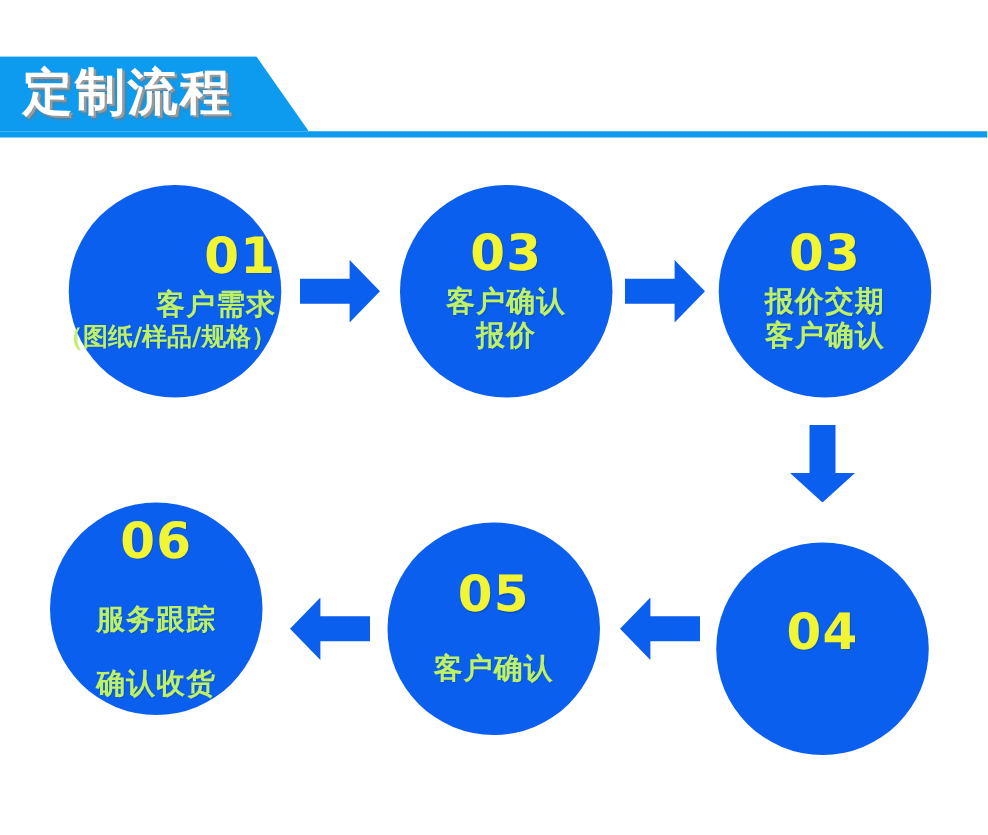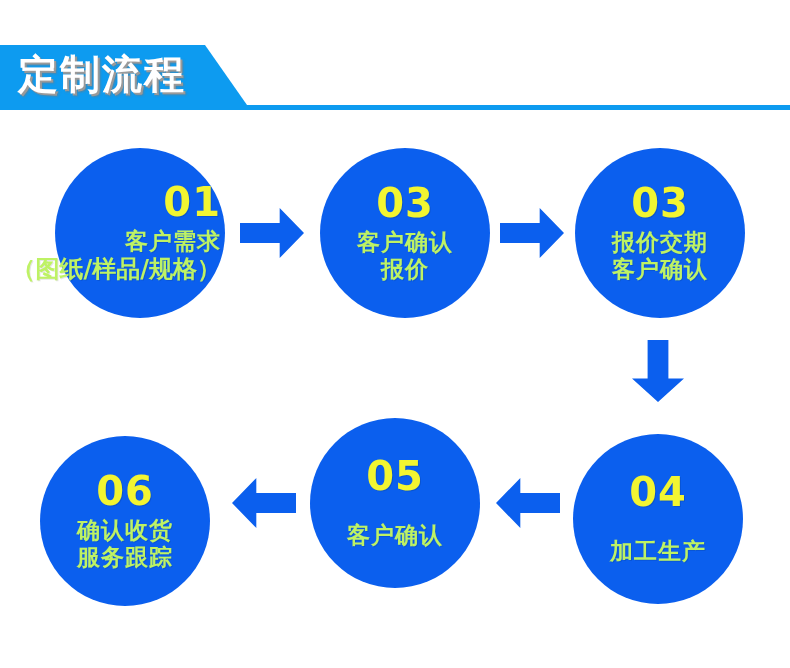--- a/index.html
+++ b/index.html
@@ -84,32 +84,32 @@
   .circle .lbl {
     font-size: 23px;
     font-weight: bold;
     color: #bef264;
     line-height: 1.18;
     letter-spacing: 1px;
     white-space: nowrap;
     text-shadow: 1px 1px 0 rgba(0,0,0,.10);
   }
   .circle .lbl.small {
-    font-size: 24px;
+    font-size: 20px;
     letter-spacing: 0;
   }
   .circle.single .num { margin-bottom: 26px; }
 
   
   #circle-01 { left: 55px;  top: 148px; align-items: flex-end; }
   #circle-02 { left: 320px; top: 148px; }
   #circle-03 { left: 575px; top: 148px; }
   #circle-04 { left: 573px; top: 434px; }
   #circle-05 { left: 310px; top: 418px; }
-  #circle-06 { left: 40px;  top: 436px; }
+  #circle-06 { left: 40px;  top: 402px; gap: 24px; }
 
   
   .arrow {
     position: absolute;
     background: #0b5fee;
   }
   .arrow-right {
     width: 64px;
     height: 50px;
     clip-path: polygon(0 30%, 62% 30%, 62% 0, 100% 50%, 62% 100%, 62% 70%, 0 70%);
@@ -160,31 +160,30 @@
   <div class="circle" id="circle-03">
     <div class="num">03</div>
     <div class="lbl">报价交期</div>
     <div class="lbl">客户确认</div>
   </div>
 
   <div class="arrow arrow-down" id="arrow-03-04"></div>
 
   <div class="circle single" id="circle-04">
     <div class="num">04</div>
-    <div class="lbl">加工生产</div>
   </div>
 
   <div class="arrow arrow-left" id="arrow-04-05"></div>
 
   <div class="circle single" id="circle-05">
     <div class="num">05</div>
     <div class="lbl">客户确认</div>
   </div>
 
   <div class="arrow arrow-left" id="arrow-05-06"></div>
 
   <div class="circle" id="circle-06">
     <div class="num">06</div>
+    <div class="lbl">服务跟踪</div>
     <div class="lbl">确认收货</div>
-    <div class="lbl">服务跟踪</div>
   </div>
 
 </div>
 
 </body></html>

